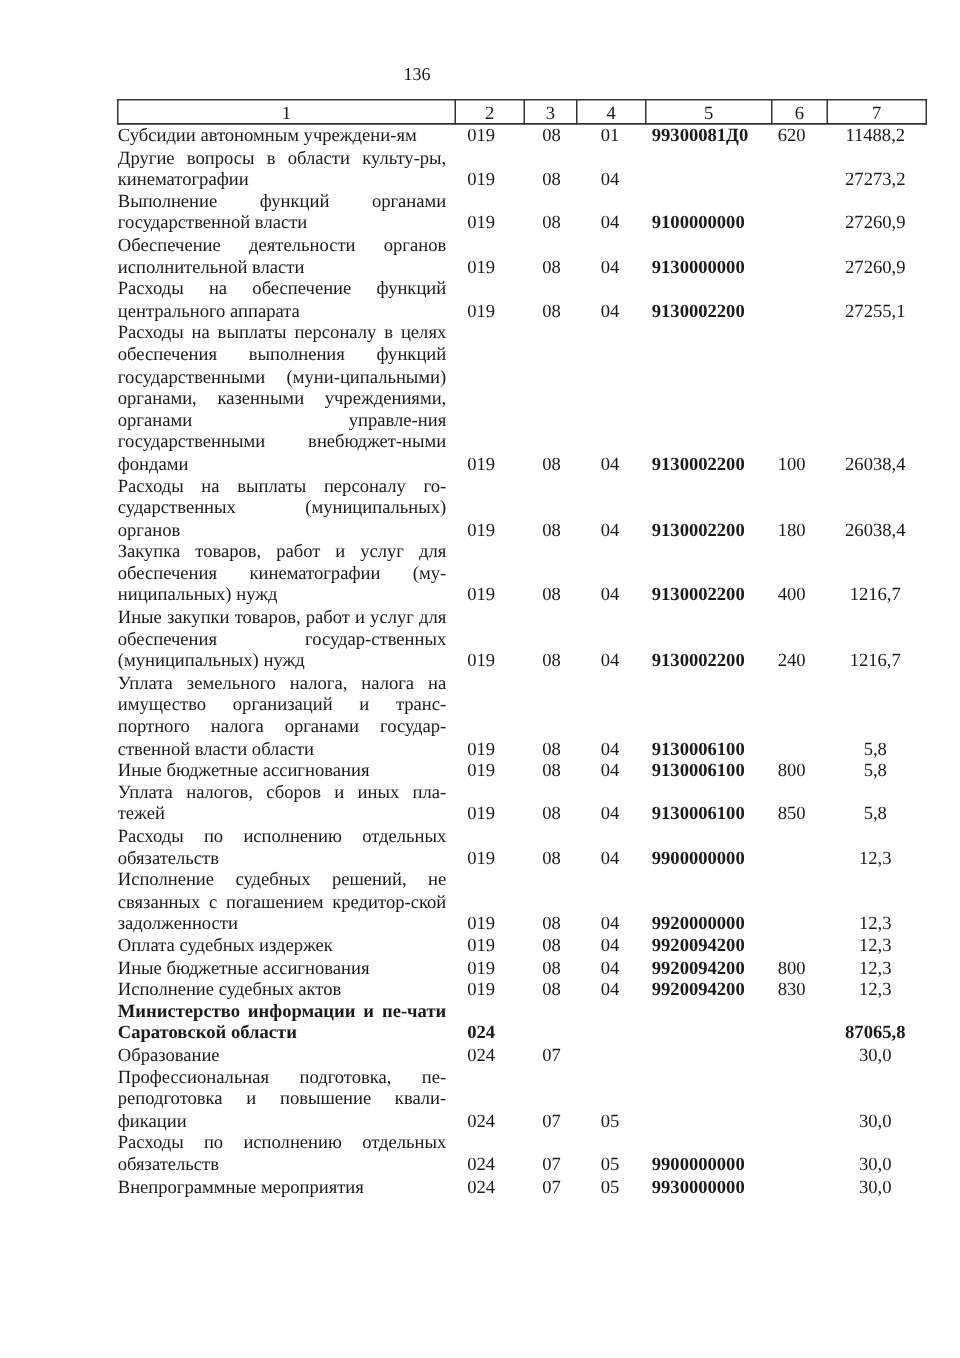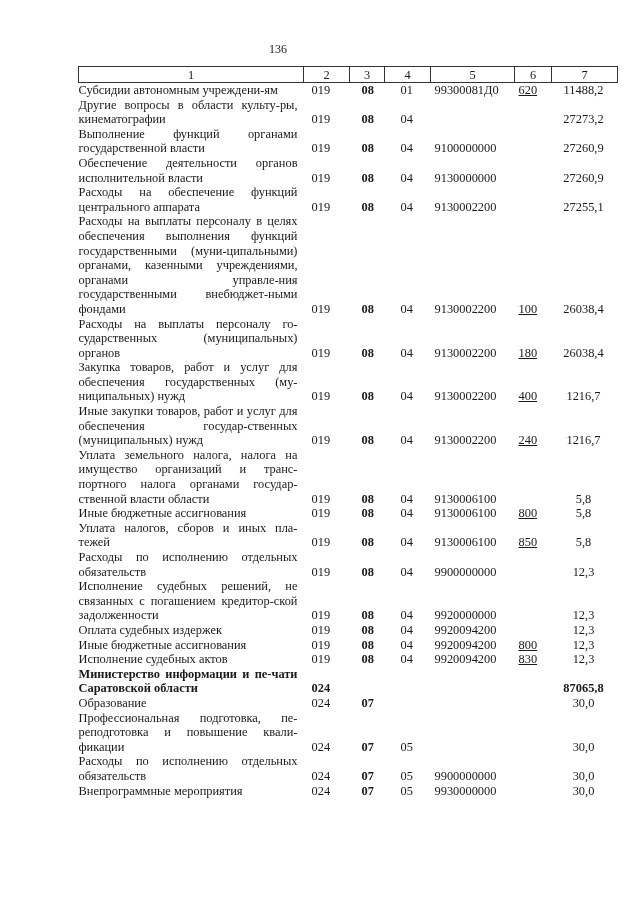--- a/index.html
+++ b/index.html
@@ -17,24 +17,24 @@
     border-collapse: collapse; font-size: 12.4px; line-height: 14.6px;
     table-layout: fixed;
   }
   .tbl th {
     font-weight: normal; border: 1px solid #333; height: 15px; padding: 0;
     text-align: center; font-size: 12.4px; line-height: 14px;
   }
   .tbl td { padding: 0; vertical-align: bottom; }
   .c1 { width: 218px; text-align: justify; padding-right: 6px !important; }
   .c2 { width: 45px; padding-left: 8px !important; }
-  .c3 { width: 42px; padding-left: 12px !important; font-weight: bold; }
+  .c3 { width: 42px; padding-left: 12px !important; }
   .c4 { width: 70px; padding-left: 16px !important; }
-  .c5 { width: 78px; padding-left: 4px !important; }
-  .c6 { width: 36px; padding-left: 4px !important; text-decoration: underline; }
+  .c5 { width: 78px; padding-left: 4px !important; font-weight: bold; }
+  .c6 { width: 36px; padding-left: 4px !important; }
   .c7 { width: 60px; text-align: center; padding-right: 2px !important; }
   .bold td { font-weight: bold; margin-top: 20px; }
 </style>
 </head>
 <body>
 
 <div class="page-number">136</div>
 
 <table class="tbl">
   <thead>
@@ -106,21 +106,21 @@
       <tr>
         <td class="c1">Расходы на выплаты персоналу го-сударственных (муниципальных) органов</td>
         <td class="c2">019</td>
         <td class="c3">08</td>
         <td class="c4">04</td>
         <td class="c5">9130002200</td>
         <td class="c6">180</td>
         <td class="c7">26038,4</td>
       </tr>
       <tr>
-        <td class="c1">Закупка товаров, работ и услуг для обеспечения государственных (му-ниципальных) нужд</td>
+        <td class="c1">Закупка товаров, работ и услуг для обеспечения кинематографии (му-ниципальных) нужд</td>
         <td class="c2">019</td>
         <td class="c3">08</td>
         <td class="c4">04</td>
         <td class="c5">9130002200</td>
         <td class="c6">400</td>
         <td class="c7">1216,7</td>
       </tr>
       <tr>
         <td class="c1">Иные закупки товаров, работ и услуг для обеспечения государ-ственных (муниципальных) нужд</td>
         <td class="c2">019</td>

